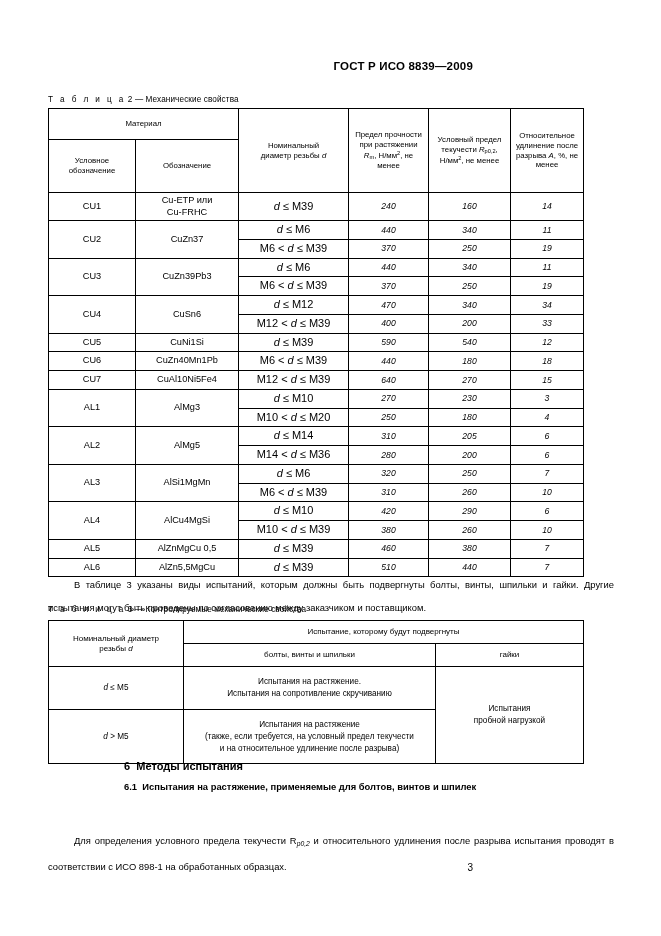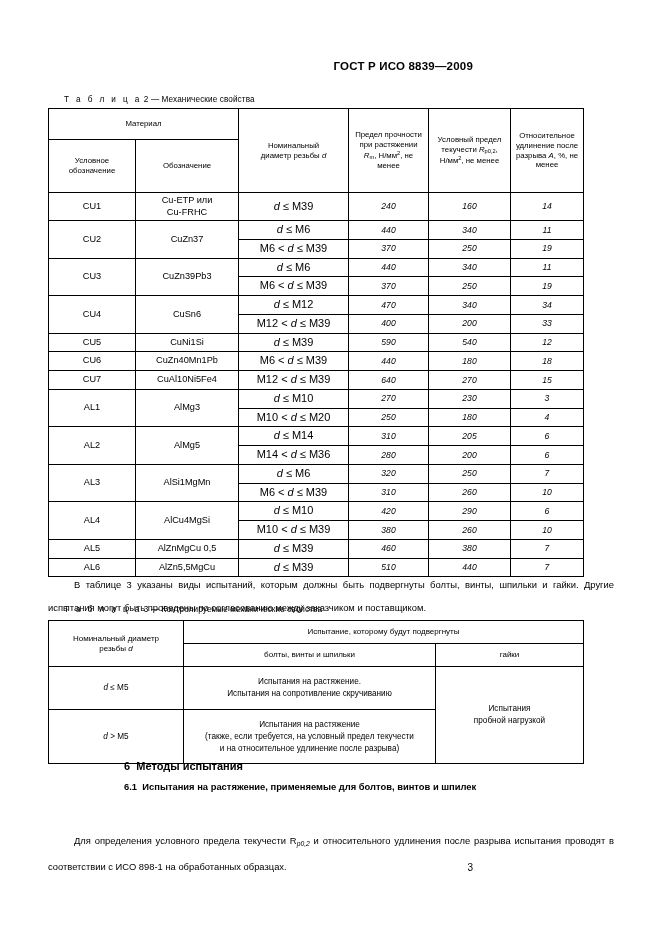--- a/index.html
+++ b/index.html
@@ -36,21 +36,20 @@
   }
 
   
   .table-caption {
     font-size: 8.2px;
     white-space: nowrap;
     letter-spacing: 0.1px;
   }
   .table-caption .tcap-word {
     letter-spacing: 2.4px;
-    margin-left: 16px;
   }
   .table-caption .tcap-num {
     letter-spacing: 0.3px;
     padding-left: 2px;
   }
 
   #caption-table2 {
     position: absolute;
     left: 48px;
     top: 95px;

